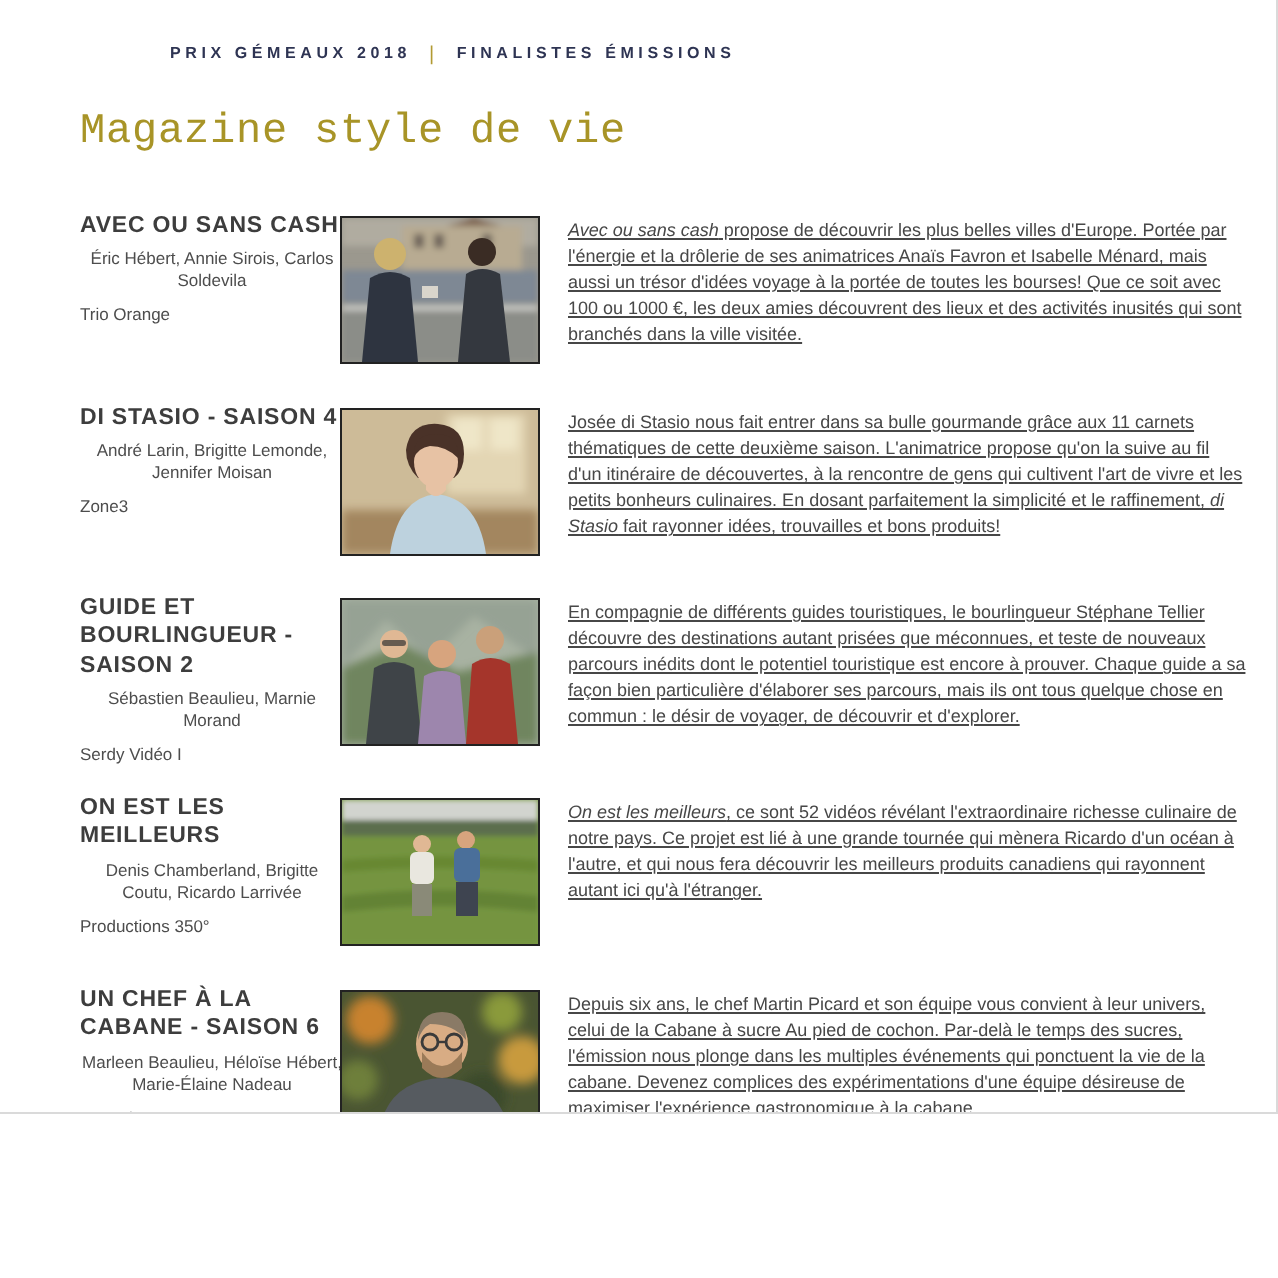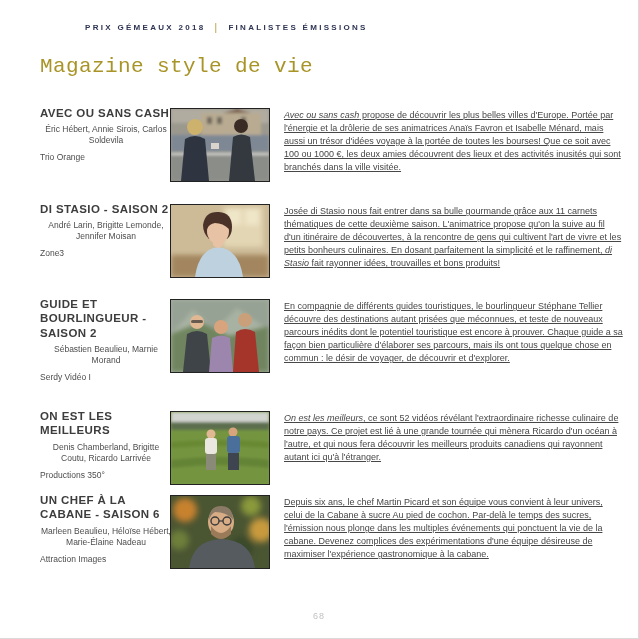--- a/index.html
+++ b/index.html
@@ -1,18 +1,18 @@
 <!DOCTYPE html>
 <html lang="fr"><head>
 <meta charset="utf-8">
 <style>
   html,body{margin:0;padding:0;background:#ffffff;}
   .page{
     position:relative;
-    width:639px;height:639px;
+    width:639px;height:557px;
     background:#ffffff;
     font-family:"Liberation Sans",sans-serif;
     color:#3d3d3d;
     box-sizing:border-box;
     border-right:1px solid #dadada;
     border-bottom:1px solid #dadada;
     overflow:hidden;
   }
   .header{
     position:absolute;top:22px;left:85px;
@@ -92,21 +92,21 @@
         <circle cx="70" cy="17" r="7" fill="#3a2c24"></circle>
         <path d="M58 72 L62 28 Q70 23 79 28 L84 72 Z" fill="#34383f"></path>
         <rect x="40" y="34" width="8" height="6" fill="#d9d5cc"></rect>
       </svg>
     </figure>
     <p class="desc"><em>Avec ou sans cash</em><span> propose de découvrir les plus belles villes d'Europe. Portée par l'énergie et la drôlerie de ses animatrices Anaïs Favron et Isabelle Ménard, mais aussi un trésor d'idées voyage à la portée de toutes les bourses! Que ce soit avec 100 ou 1000 €, les deux amies découvrent des lieux et des activités inusités qui sont branchés dans la ville visitée.</span></p>
   </section>
 
   <section class="row" style="top:202px">
     <div class="info">
-      <h2>DI STASIO - SAISON 2</h2>
+      <h2>DI STASIO - SAISON 4</h2>
       <p class="credits">André Larin, Brigitte Lemonde, Jennifer Moisan</p>
       <p class="company">Zone3</p>
     </div>
     <figure class="photo">
       <svg viewBox="0 0 98 72" xmlns="http://www.w3.org/2000/svg">
         <defs>
             <filter id="b2" x="-20%" y="-20%" width="140%" height="140%">
               <feGaussianBlur stdDeviation="2.4"></feGaussianBlur>
             </filter>
           </defs>
@@ -150,21 +150,21 @@
         <rect x="20" y="20" width="12" height="3" rx="1.5" fill="#333" opacity="0.7"></rect>
         <circle cx="50" cy="27" r="7" fill="#d7a47e"></circle>
         <path d="M38 72 L41 38 Q50 33 59 38 L62 72 Z" fill="#9d86ad"></path>
         <circle cx="74" cy="20" r="7" fill="#caa07a"></circle>
         <path d="M62 72 L65 32 Q74 26 84 32 L88 72 Z" fill="#a5352b"></path>
       </svg>
     </figure>
     <p class="desc"><span>En compagnie de différents guides touristiques, le bourlingueur Stéphane Tellier découvre des destinations autant prisées que méconnues, et teste de nouveaux parcours inédits dont le potentiel touristique est encore à prouver. Chaque guide a sa façon bien particulière d'élaborer ses parcours, mais ils ont tous quelque chose en commun : le désir de voyager, de découvrir et d'explorer.</span></p>
   </section>
 
-  <section class="row" style="top:409px">
+  <section class="row" style="top:397px">
     <div class="info">
       <h2>ON EST LES MEILLEURS</h2>
       <p class="credits">Denis Chamberland, Brigitte Coutu, Ricardo Larrivée</p>
       <p class="company">Productions 350°</p>
     </div>
     <figure class="photo">
       <svg viewBox="0 0 98 72" xmlns="http://www.w3.org/2000/svg">
         <defs>
             <filter id="b4" x="-20%" y="-20%" width="140%" height="140%">
               <feGaussianBlur stdDeviation="1.4"></feGaussianBlur>

